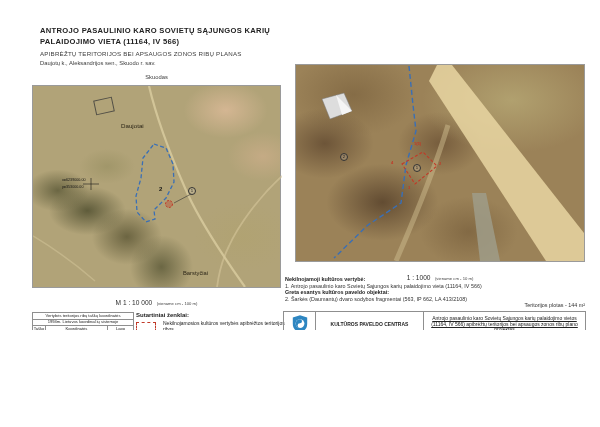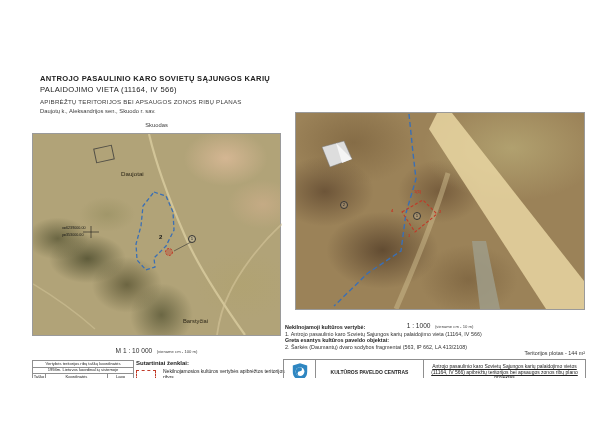--- a/index.html
+++ b/index.html
@@ -1,21 +1,21 @@
 <!DOCTYPE html>
 <html><head>
 <meta charset="utf-8">
 <style>
   html,body{margin:0;padding:0;}
   .page{position:relative;width:600px;height:330px;background:#ffffff;overflow:hidden;
-        font-family:"Liberation Sans",sans-serif;color:#2c2c2c;margin-top:48px;}
+        font-family:"Liberation Sans",sans-serif;color:#2c2c2c;}
   .abs{position:absolute;}
   
   .title{left:40px;top:26px;font-size:7.6px;font-weight:bold;letter-spacing:.3px;color:#222;}
-  .title2{left:40px;top:37px;font-size:7.6px;font-weight:normal;letter-spacing:.3px;color:#222;}
+  .title2{left:40px;top:37px;font-size:7.6px;font-weight:bold;letter-spacing:.3px;color:#222;}
   .subtitle{left:40px;top:50px;font-size:6.2px;color:#3d3d3d;letter-spacing:.2px;}
   .location{left:40px;top:60px;font-size:5.8px;color:#3d3d3d;}
   .townlabel{left:32px;top:74px;width:249px;text-align:center;font-size:5.8px;color:#3d3d3d;}
   
   .map{border:1px solid #9a9a9a;box-sizing:border-box;}
   .map1{left:32px;top:85px;width:249px;height:203px;
     background:
       radial-gradient(60px 40px at 78% 12%, rgba(214,183,148,.95), rgba(214,183,148,0) 70%),
       radial-gradient(50px 35px at 93% 35%, rgba(205,174,138,.7), transparent 70%),
       radial-gradient(45px 30px at 10% 52%, rgba(95,92,58,.85), transparent 70%),

